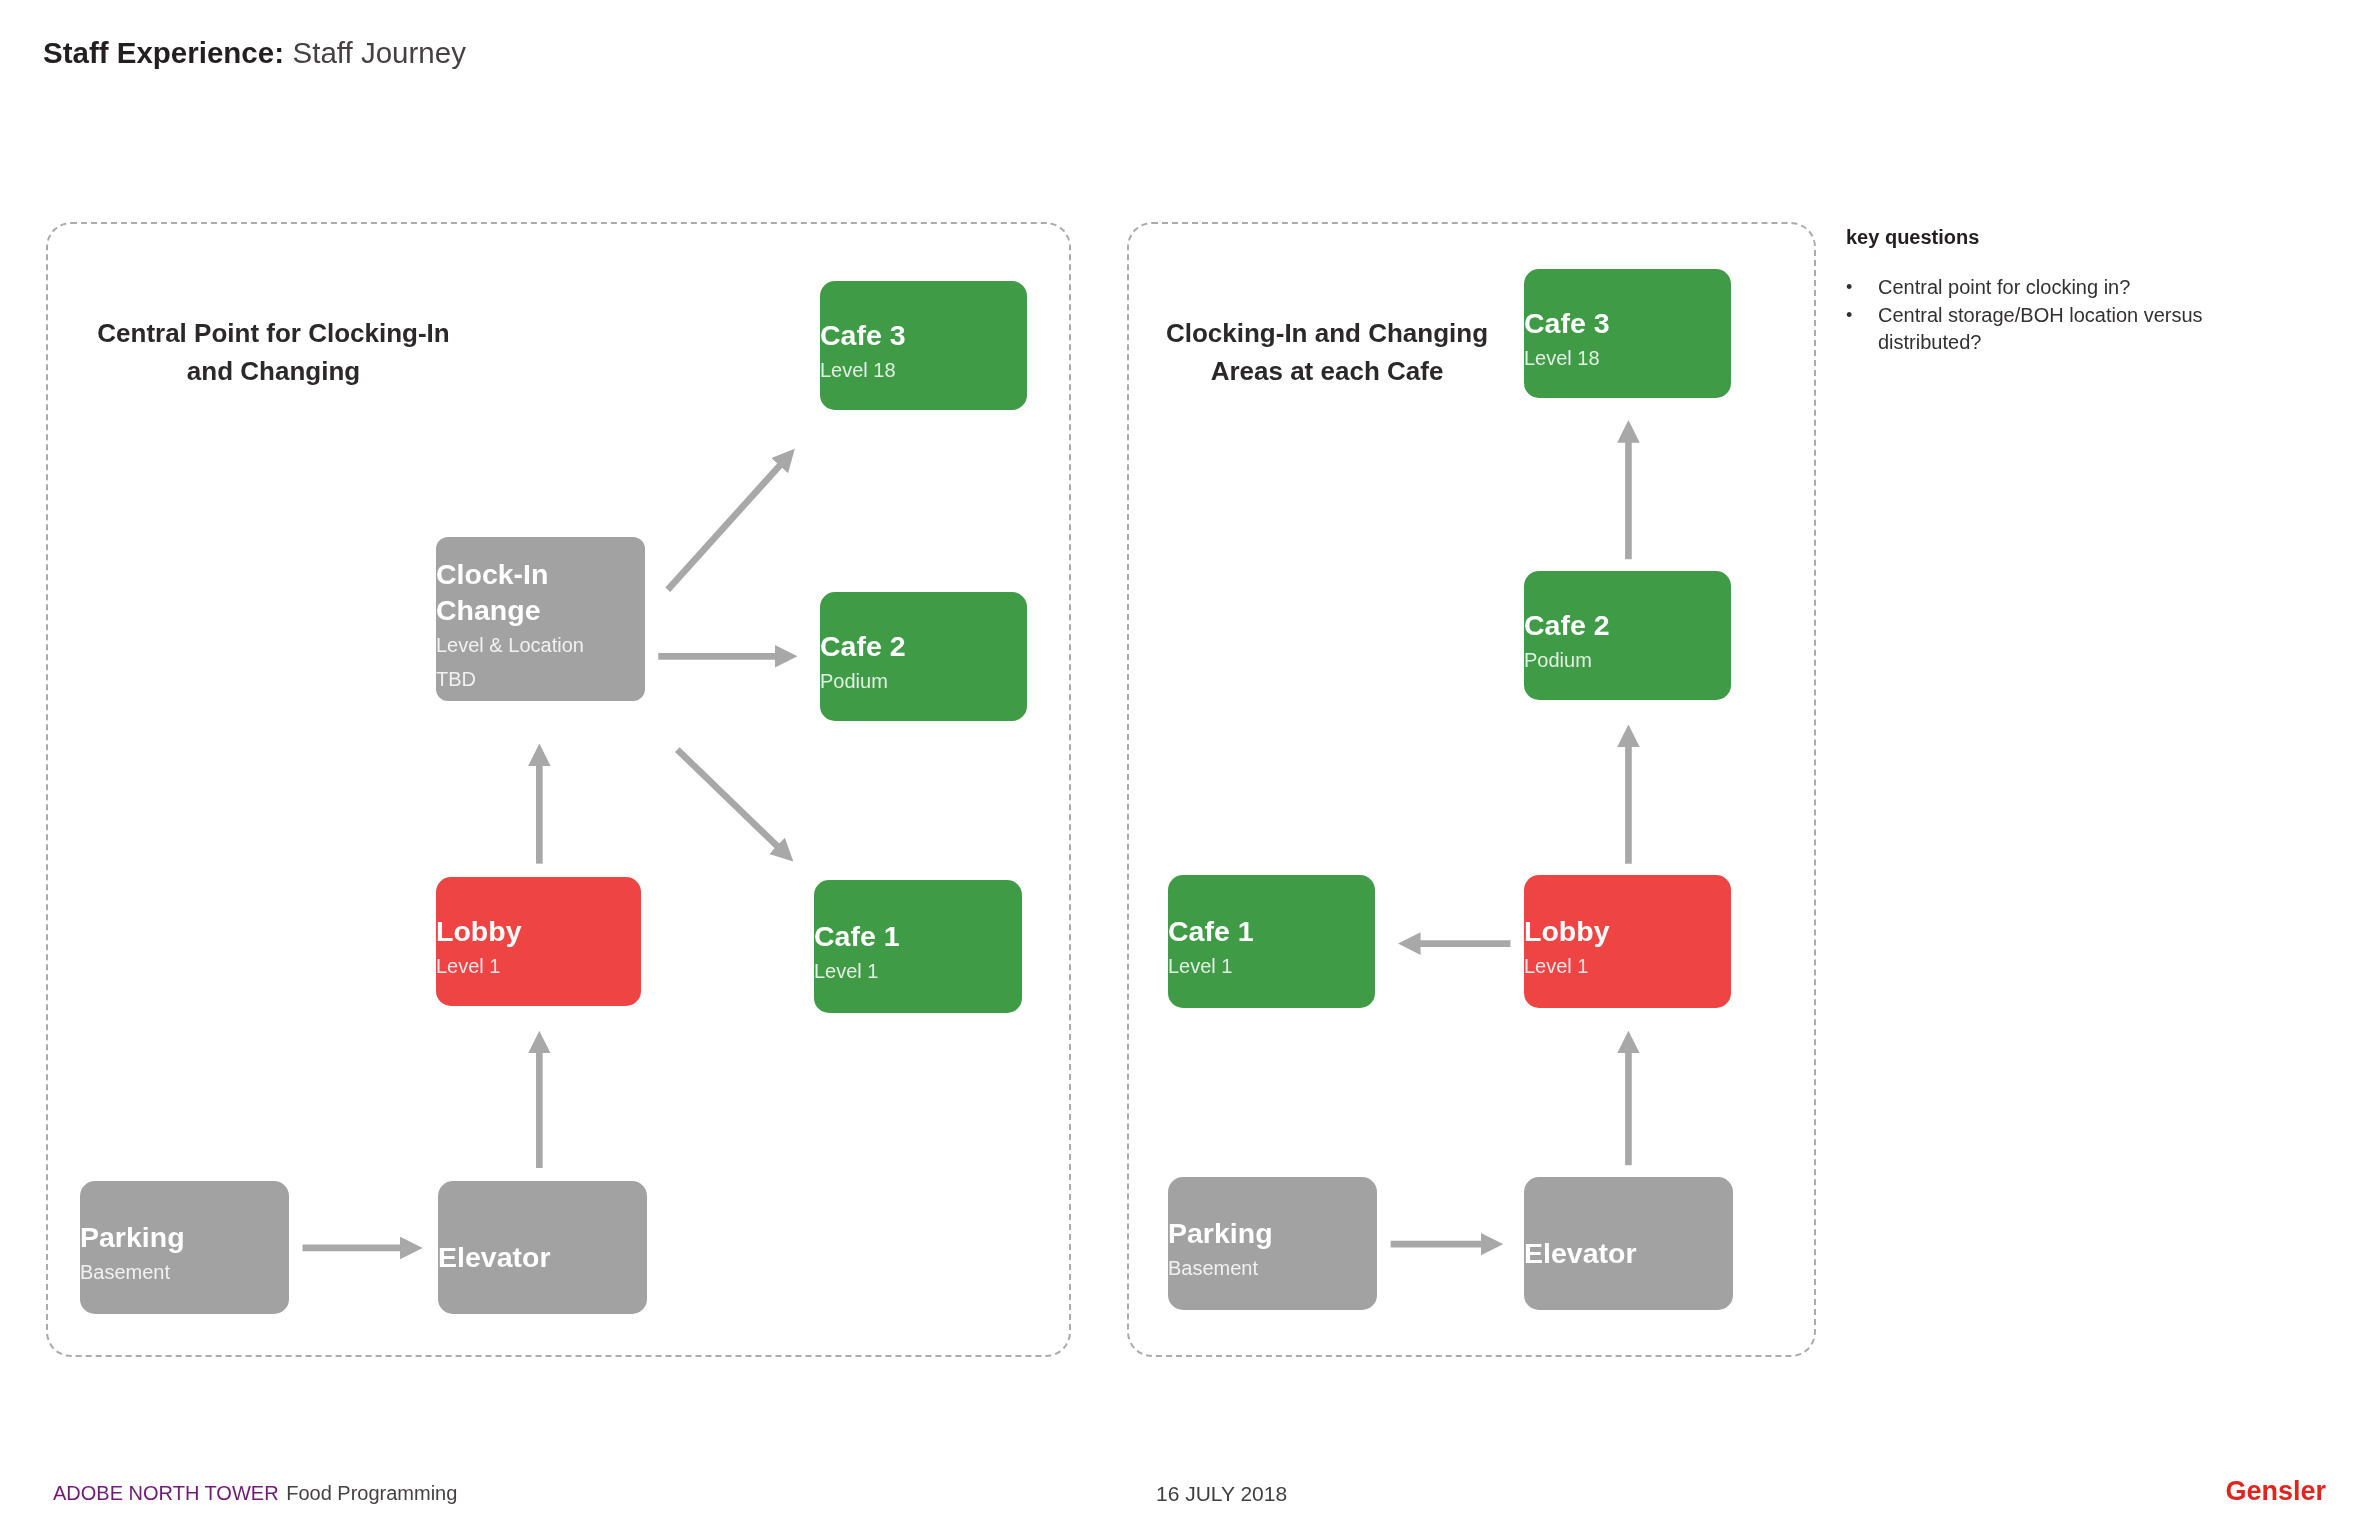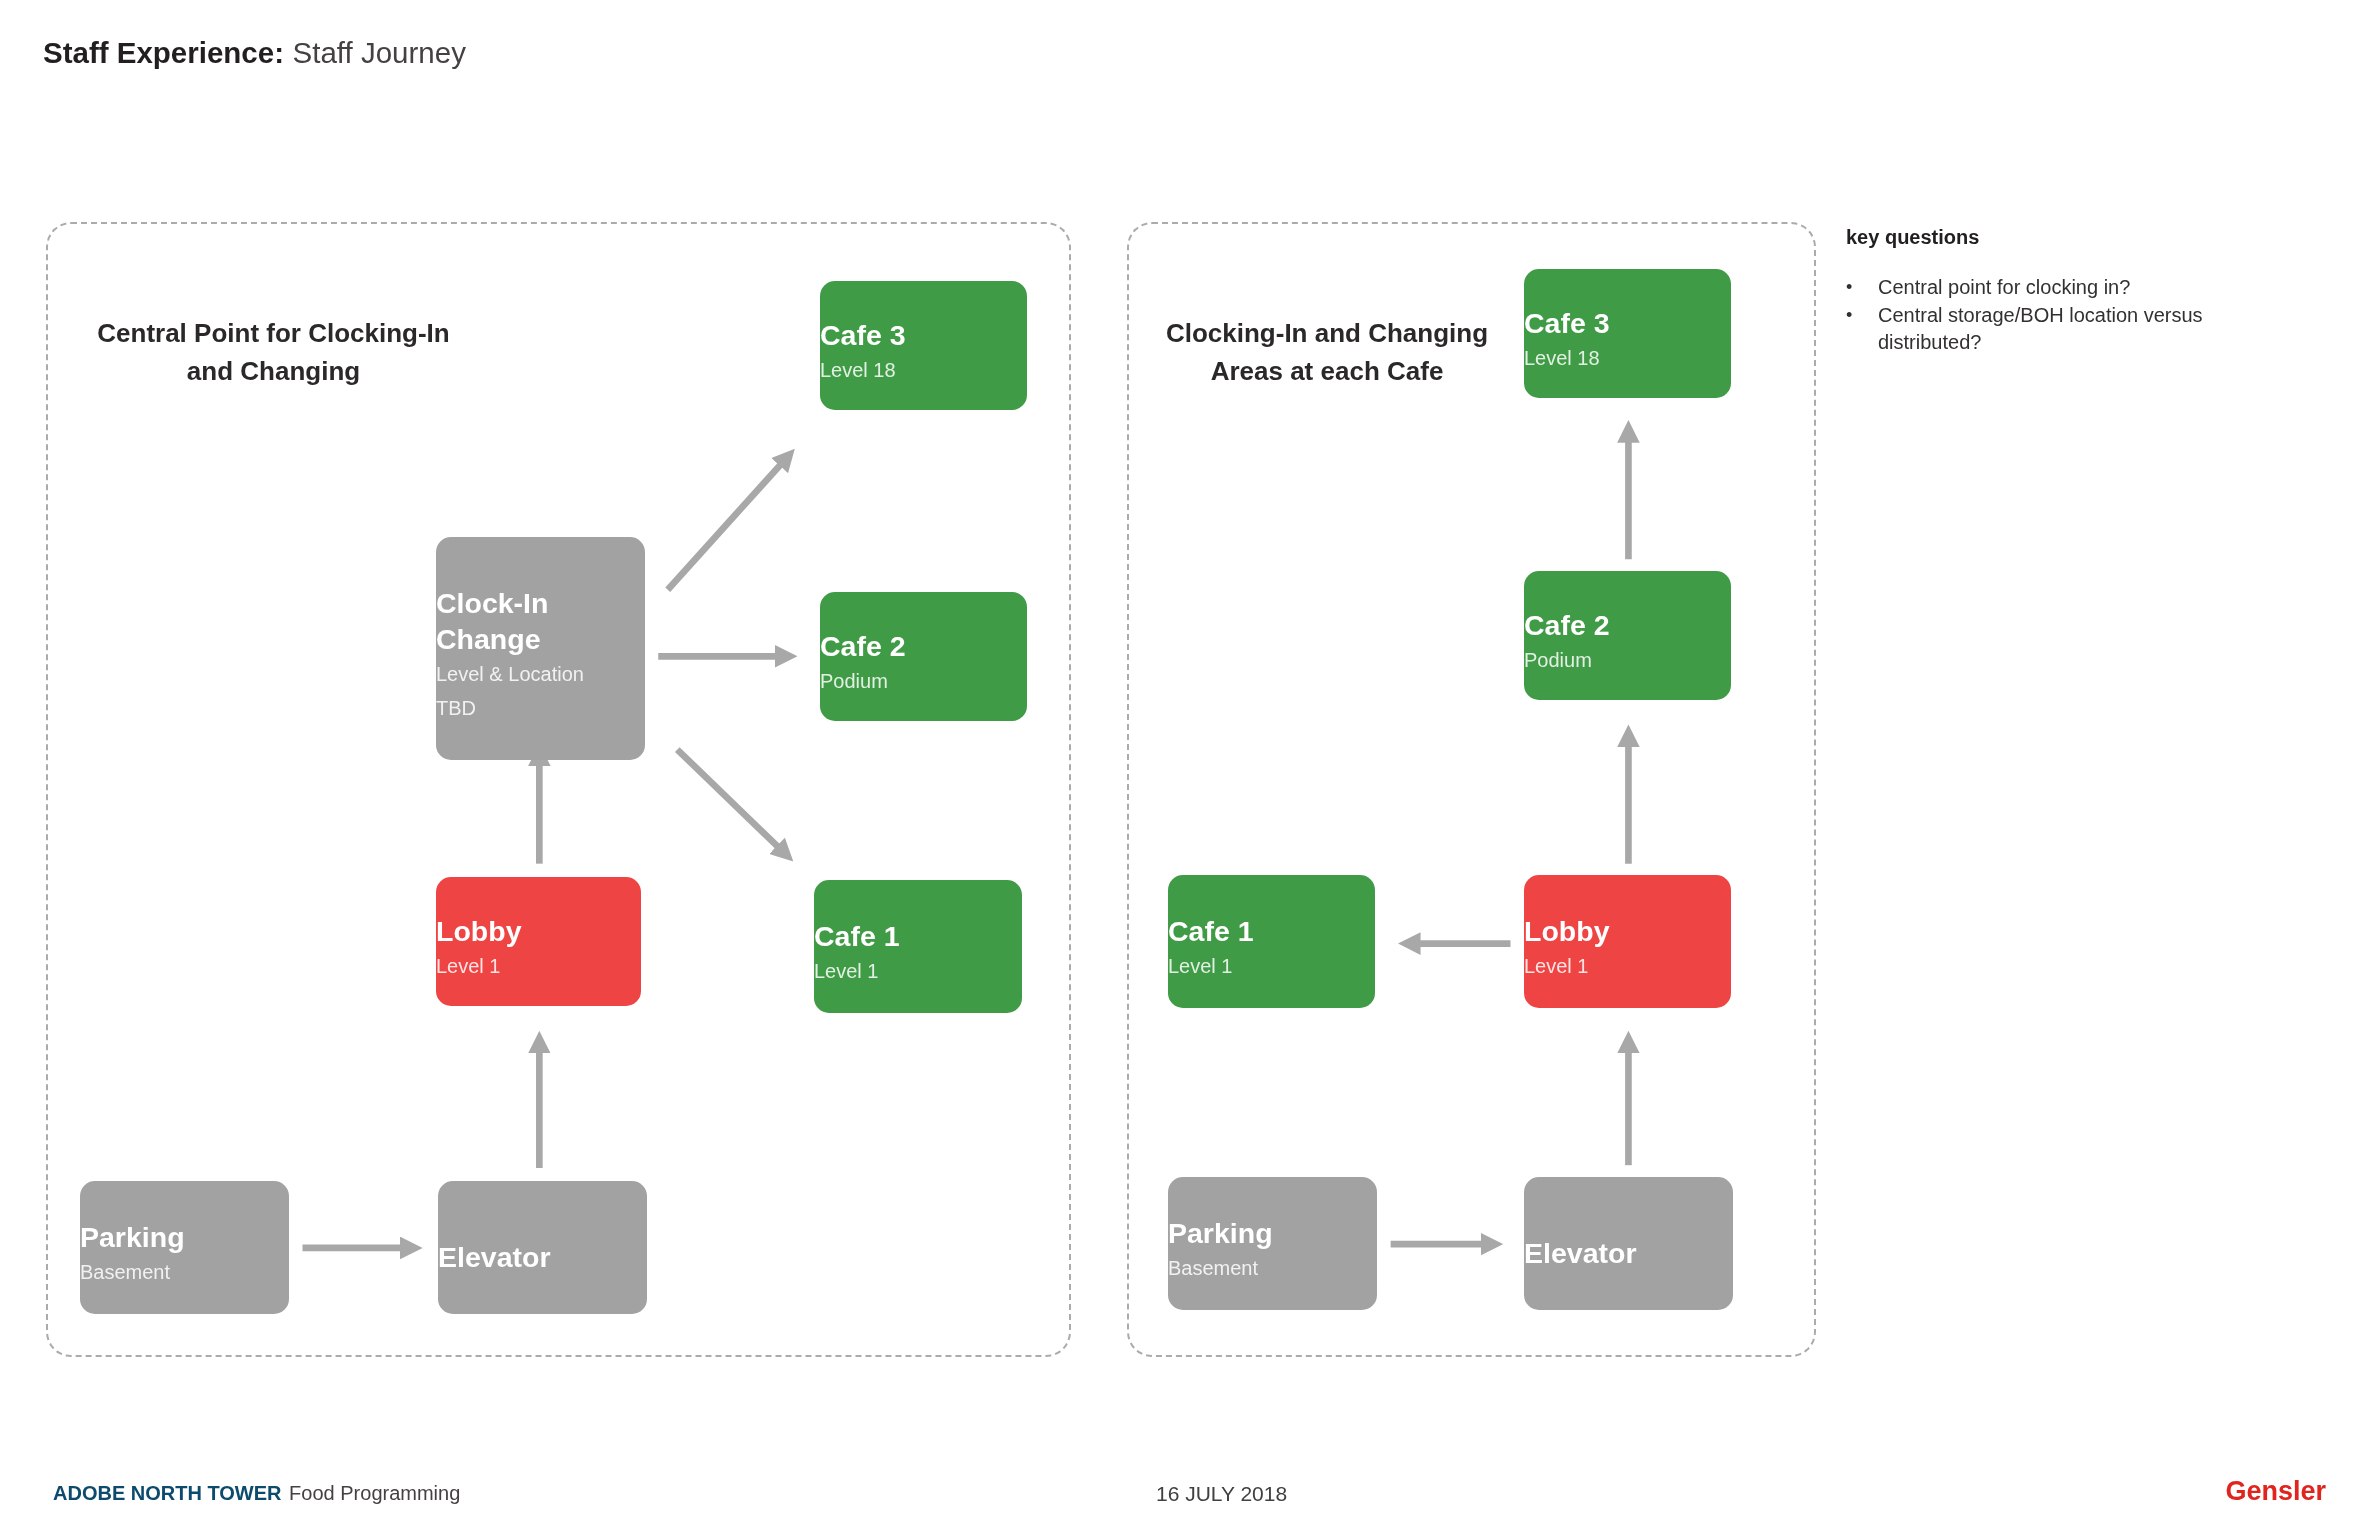--- a/index.html
+++ b/index.html
@@ -75,21 +75,21 @@
     font-size: 20px;
     font-weight: 400;
     color: rgba(255,255,255,0.85);
     line-height: 26px;
     margin-top: 3.8px;
   }
   .node .sub2 { margin-top: 8px; }
 
   
   #node-cafe3-l   { left: 820px; top: 281px;  width: 207px; height: 129px; }
-  #node-clockin-l { left: 436px; top: 537px;  width: 209px; height: 223px; }
+  #node-clockin-l { left: 436px; top: 537px;  width: 209px; height: 164px; border-radius: 12px; }
   #node-cafe2-l   { left: 820px; top: 592px;  width: 207px; height: 129px; }
   #node-lobby-l   { left: 436px; top: 877px;  width: 205px; height: 129px; }
   #node-cafe1-l   { left: 814px; top: 880px;  width: 208px; height: 133px; }
   #node-parking-l { left: 80px;  top: 1181px; width: 209px; height: 133px; }
   #node-elevator-l{ left: 438px; top: 1181px; width: 209px; height: 133px; }
 
   
   #node-cafe3-r   { left: 1524px; top: 269px;  width: 207px; height: 129px; }
   #node-cafe2-r   { left: 1524px; top: 571px;  width: 207px; height: 129px; }
   #node-lobby-r   { left: 1524px; top: 875px;  width: 207px; height: 133px; }
@@ -128,21 +128,21 @@
   }
   #key-questions .kq-text { flex: 1; }
 
   
   #footer-project {
     position: absolute;
     left: 53px; top: 1482px;
     font-size: 20px;
     white-space: nowrap;
   }
-  #footer-project .f-bold { font-weight: 700; color: #0c4a6e; }
+  #footer-project .f-bold { font-weight: 400; color: #701a75; }
   #footer-project .f-reg  { font-weight: 400; color: #454142; margin-left: 7.6px; }
   #footer-date {
     position: absolute;
     left: 1156px; top: 1482px;
     font-size: 21px;
     font-weight: 400;
     color: #404040;
   }
   #footer-logo {
     position: absolute;

